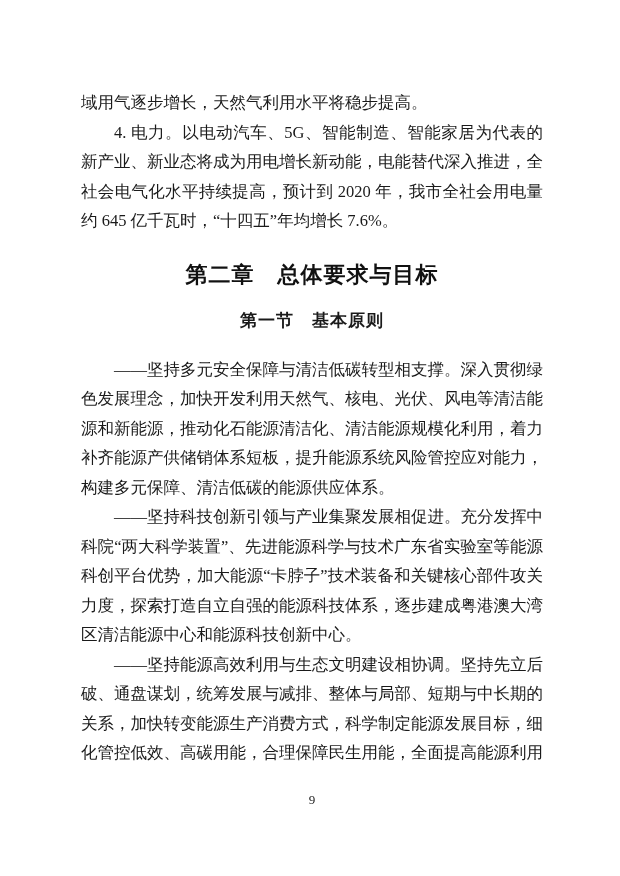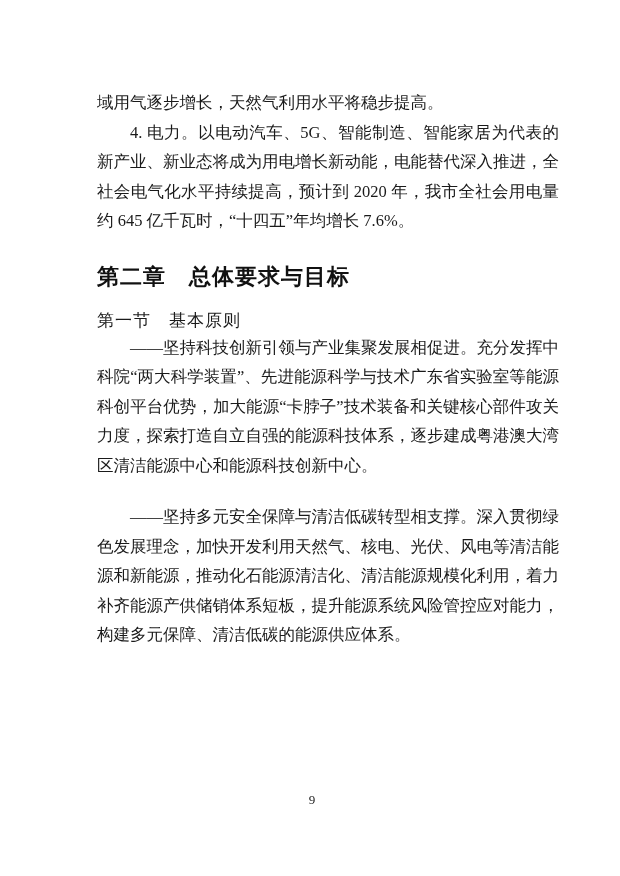--- a/index.html
+++ b/index.html
@@ -14,50 +14,51 @@
     background: #ffffff;
     overflow: hidden;
     font-family: "Liberation Serif", "DejaVu Serif", serif;
     color: #1a1a1a;
   }
   .content {
     position: absolute;
     left: 81px;
     top: 88px;
     width: 462px;
-    margin-left: 16px;
   }
   p.body {
     margin: 0;
     font-size: 16.5px;
     line-height: 29.5px;
     text-align: justify;
     text-justify: inter-character;
     word-break: break-all;
   }
   p.indent {
     text-indent: 33px;
   }
   .lead {
     font-weight: normal;
   }
   h1.chapter {
     margin: 26px 0 0 0;
-    font-family: Liberation Serif, serif;
+    font-family: Liberation Mono, monospace;
     font-size: 22px;
     font-weight: bold;
     line-height: 29px;
+    text-align: center;
     letter-spacing: 1px;
     color: #111111;
   }
   h2.section {
     margin: 18px 0 0 0;
     font-size: 17px;
-    font-weight: normal;
+    font-weight: bold;
     line-height: 24px;
+    text-align: center;
     letter-spacing: 1px;
   }
   p.first-principle {
     margin-top: 22px;
   }
   .page-number {
     position: absolute;
     top: 792px;
     left: 81px;
     width: 462px;
@@ -74,21 +75,22 @@
   <div class="content">
 
     <p class="body"><span>域用气逐步增长，天然气利用水平将稳步提高。</span></p>
 
     <p class="body indent"><span class="lead">4. 电力。</span><span>以电动汽车、5G、智能制造、智能家居为代表的新产业、新业态将成为用电增长新动能，电能替代深入推进，全社会电气化水平持续提高，预计到 2020 年，我市全社会用电量约 645 亿千瓦时，“十四五”年均增长 7.6%。</span></p>
 
     <h1 class="chapter">第二章　总体要求与目标</h1>
 
     <h2 class="section">第一节　基本原则</h2>
 
+    <p class="body indent first-principle"><span class="lead">——坚持多元安全保障与清洁低碳转型相支撑。</span><span>深入贯彻绿色发展理念，加快开发利用天然气、核电、光伏、风电等清洁能源和新能源，推动化石能源清洁化、清洁能源规模化利用，着力补齐能源产供储销体系短板，提升能源系统风险管控应对能力，构建多元保障、清洁低碳的能源供应体系。</span></p>
+
     <p class="body indent"><span class="lead">——坚持科技创新引领与产业集聚发展相促进。</span><span>充分发挥中科院“两大科学装置”、先进能源科学与技术广东省实验室等能源科创平台优势，加大能源“卡脖子”技术装备和关键核心部件攻关力度，探索打造自立自强的能源科技体系，逐步建成粤港澳大湾区清洁能源中心和能源科技创新中心。</span></p>
 
-    <p class="body indent first-principle"><span class="lead">——坚持多元安全保障与清洁低碳转型相支撑。</span><span>深入贯彻绿色发展理念，加快开发利用天然气、核电、光伏、风电等清洁能源和新能源，推动化石能源清洁化、清洁能源规模化利用，着力补齐能源产供储销体系短板，提升能源系统风险管控应对能力，构建多元保障、清洁低碳的能源供应体系。</span></p>
-
+    <p class="body indent"><span class="lead">——坚持能源高效利用与生态文明建设相协调。</span><span>坚持先立后破、通盘谋划，统筹发展与减排、整体与局部、短期与中长期的关系，加快转变能源生产消费方式，科学制定能源发展目标，细化管控低效、高碳用能，合理保障民生用能，全面提高能源利用</span></p>
 
   </div>
 
   <div class="page-number">9</div>
 </div>
 
 </body></html>

